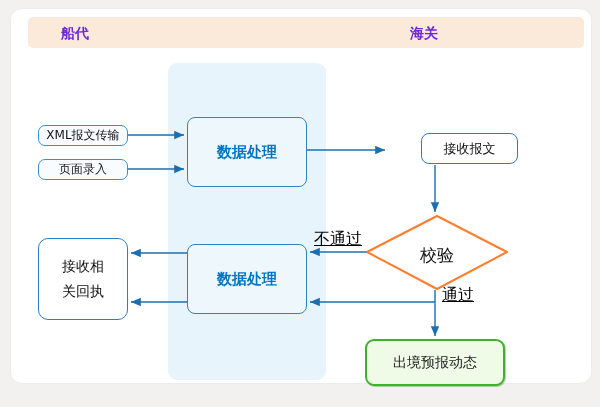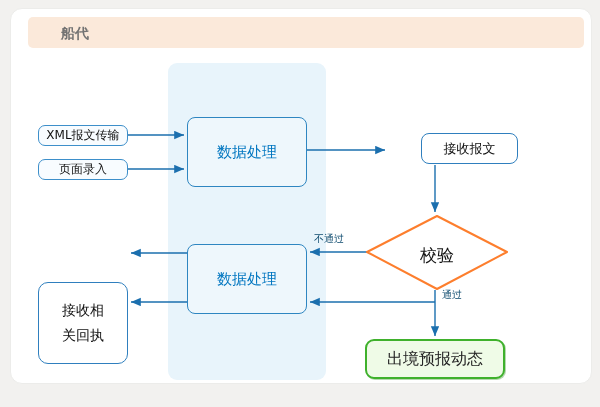--- a/index.html
+++ b/index.html
@@ -14,71 +14,73 @@
     position:absolute;left:10px;top:8px;width:582px;height:376px;
     background:#ffffff;border-radius:12px;border:1px solid #ececea;
     box-sizing:border-box;
   }
   .header-bar{
     position:absolute;left:28px;top:17px;width:556px;height:31px;
     background:#fbe9da;border-radius:5px;
   }
   .header-label{
     position:absolute;top:24px;height:18px;
-    color:#737373;font-weight:bold;font-size:14px;line-height:18px;
+    color:#6d28d9;font-weight:bold;font-size:14px;line-height:18px;
     text-align:center;white-space:nowrap;
   }
   .lane{
     position:absolute;left:168px;top:63px;width:158px;height:317px;
     background:#e8f4fb;border-radius:9px;
   }
   .node{
     position:absolute;box-sizing:border-box;
     display:flex;align-items:center;justify-content:center;
     color:#111;background:#ffffff;
     border:1.4px solid #2f7fbe;border-radius:8px;
     font-size:13px;line-height:1.2;text-align:center;white-space:nowrap;
   }
   .node.small{
     width:90px;height:21px;left:38px;
     font-size:12px;background:#f8fcff;border:1px solid #3d8fca;border-radius:7px;
   }
   .node.process{
     left:187px;width:120px;height:70px;
     background:#eef7fc;border:1.5px solid #2e86c1;
-    color:#0076c0;font-weight:normal;font-size:15px;
+    color:#0076c0;font-weight:bold;font-size:15px;
   }
   .node.receipt{
     left:38px;top:238px;width:90px;height:82px;
-    border-radius:10px;font-size:14px;white-space:normal;line-height:1.8;margin-top:44px;
+    border-radius:10px;font-size:14px;white-space:normal;line-height:1.8;
   }
   .node.terminal{
-    left:365px;top:339px;width:140px;height:40px;
+    left:365px;top:339px;width:140px;height:47px;
     background:#effbe7;border:2px solid #3fb12c;border-radius:9px;
-    font-size:16px;color:#222;
+    font-size:14px;color:#222;
     box-shadow:1px 1px 0 rgba(46,140,30,.35);
   }
   .edge-label{
-    position:absolute;color:#0c4a6e;font-size:10px;line-height:15px;
+    position:absolute;color:#000000;font-size:16px;line-height:15px;
     white-space:nowrap;
+    text-decoration:underline;
   }
   .diamond-label{
     position:absolute;left:367px;top:244px;width:140px;height:16px;
     text-align:center;color:#111;font-size:17px;
   }
   svg.overlay{position:absolute;left:0;top:0;width:600px;height:407px;}
 </style>
 </head>
 <body>
 
 <div class="stage">
   <div class="card"></div>
 
   <div class="header-bar"></div>
   <div class="header-label" style="left:45px;width:60px;">船代</div>
+  <div class="header-label" style="left:394px;width:60px;">海关</div>
 
   <div class="lane"></div>
 
   <svg class="overlay" viewBox="0 0 600 407" xmlns="http://www.w3.org/2000/svg">
     <defs>
       <marker id="ah" markerWidth="8" markerHeight="7" refX="7" refY="3" orient="auto">
         <path d="M0,0 L7,3 L0,6 Z" fill="#1b6fae"></path>
       </marker>
     </defs>
     <g stroke="#1b6fae" stroke-width="1.4" fill="none">

